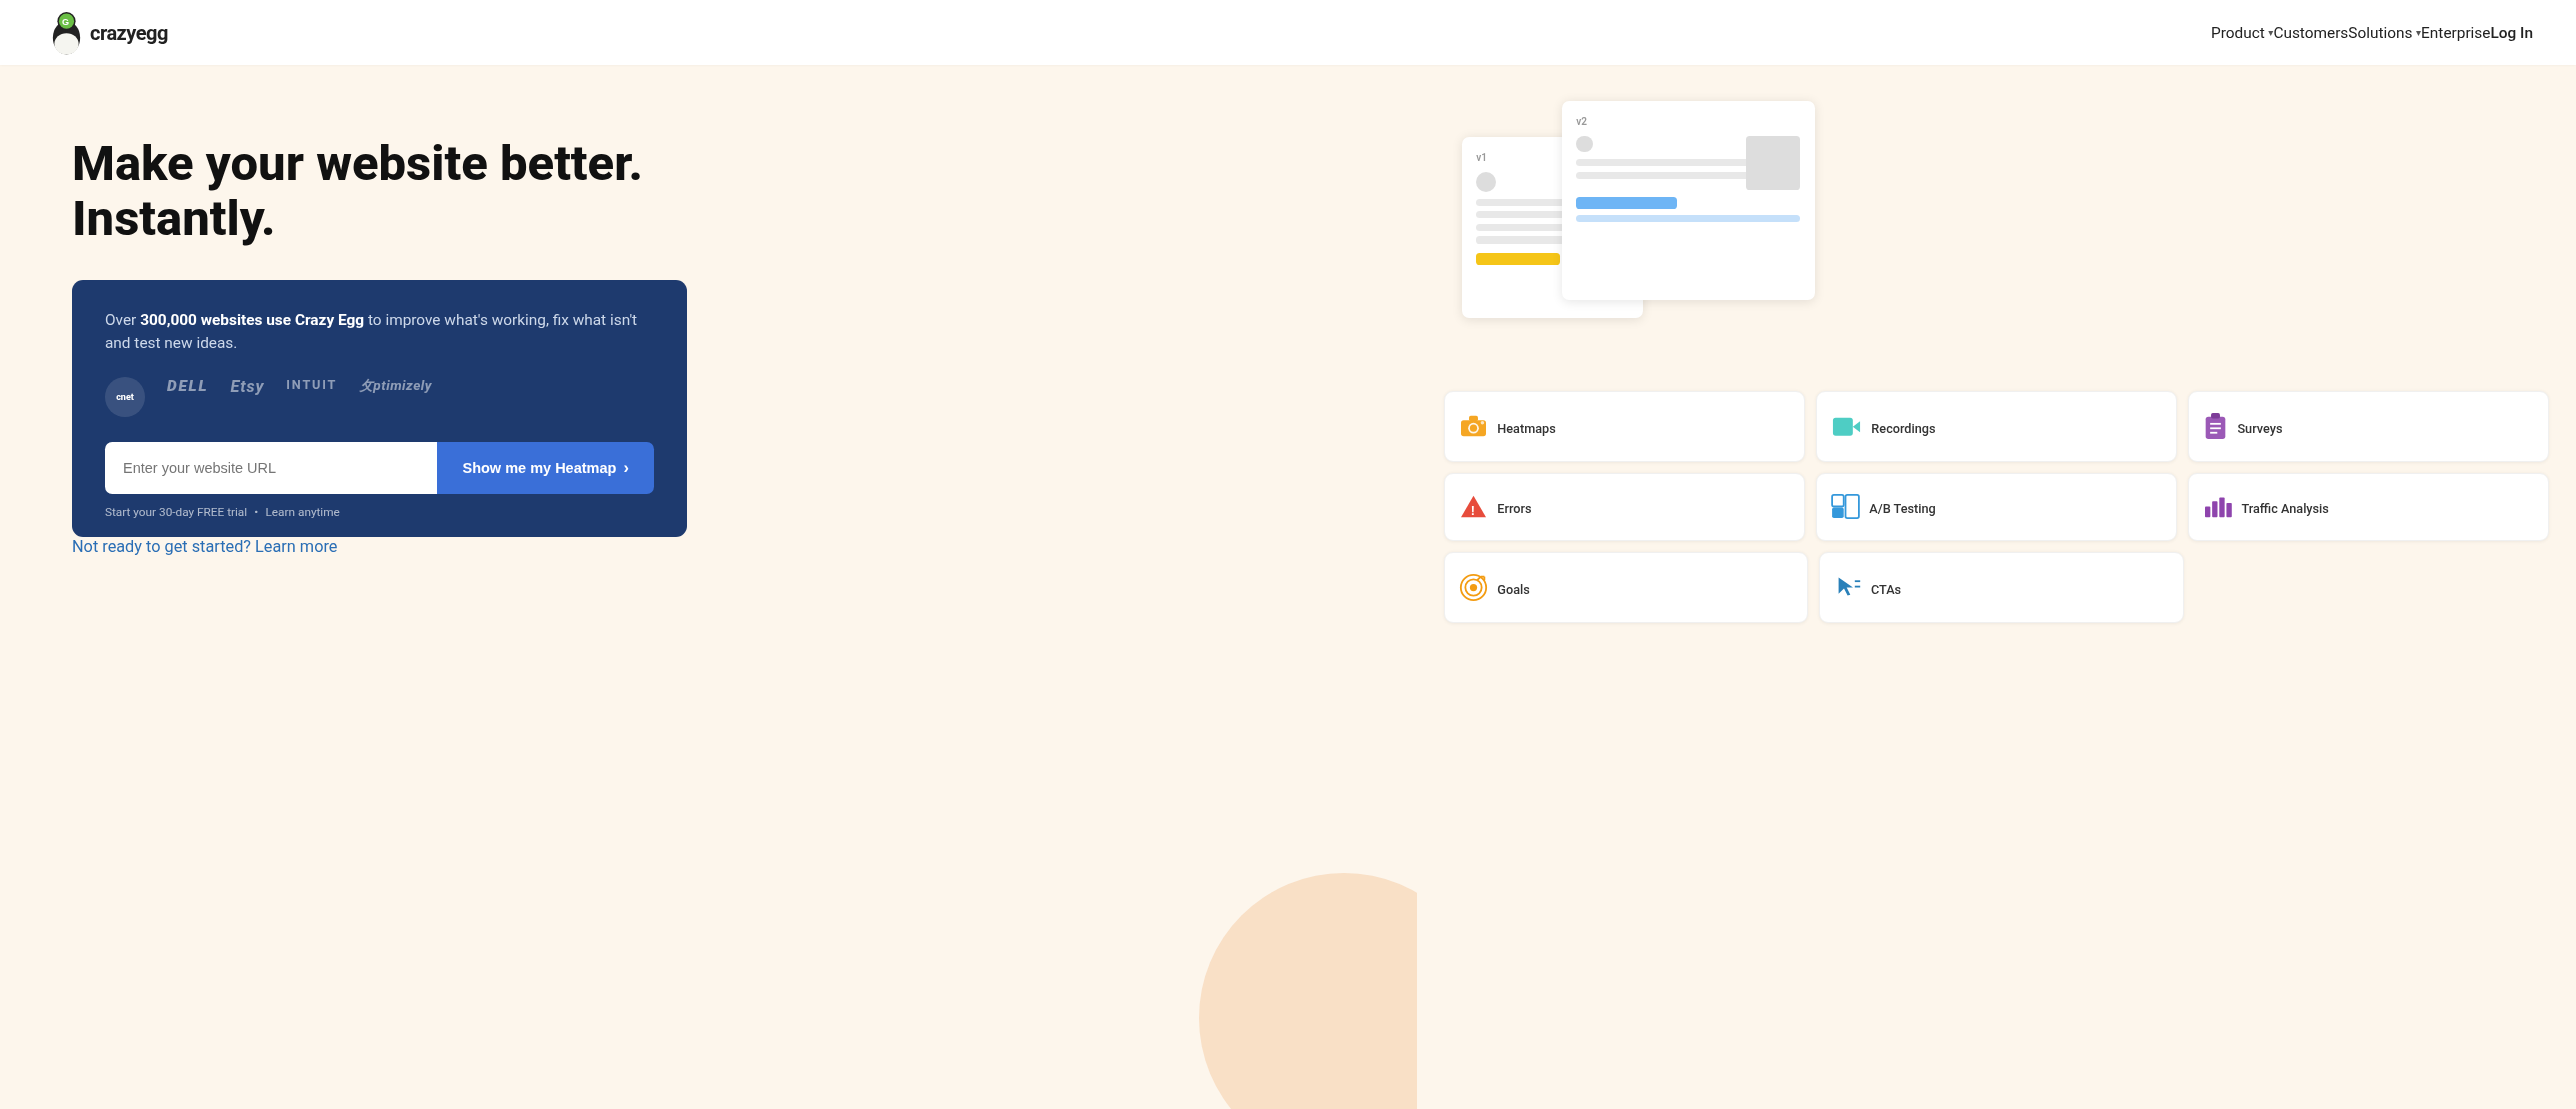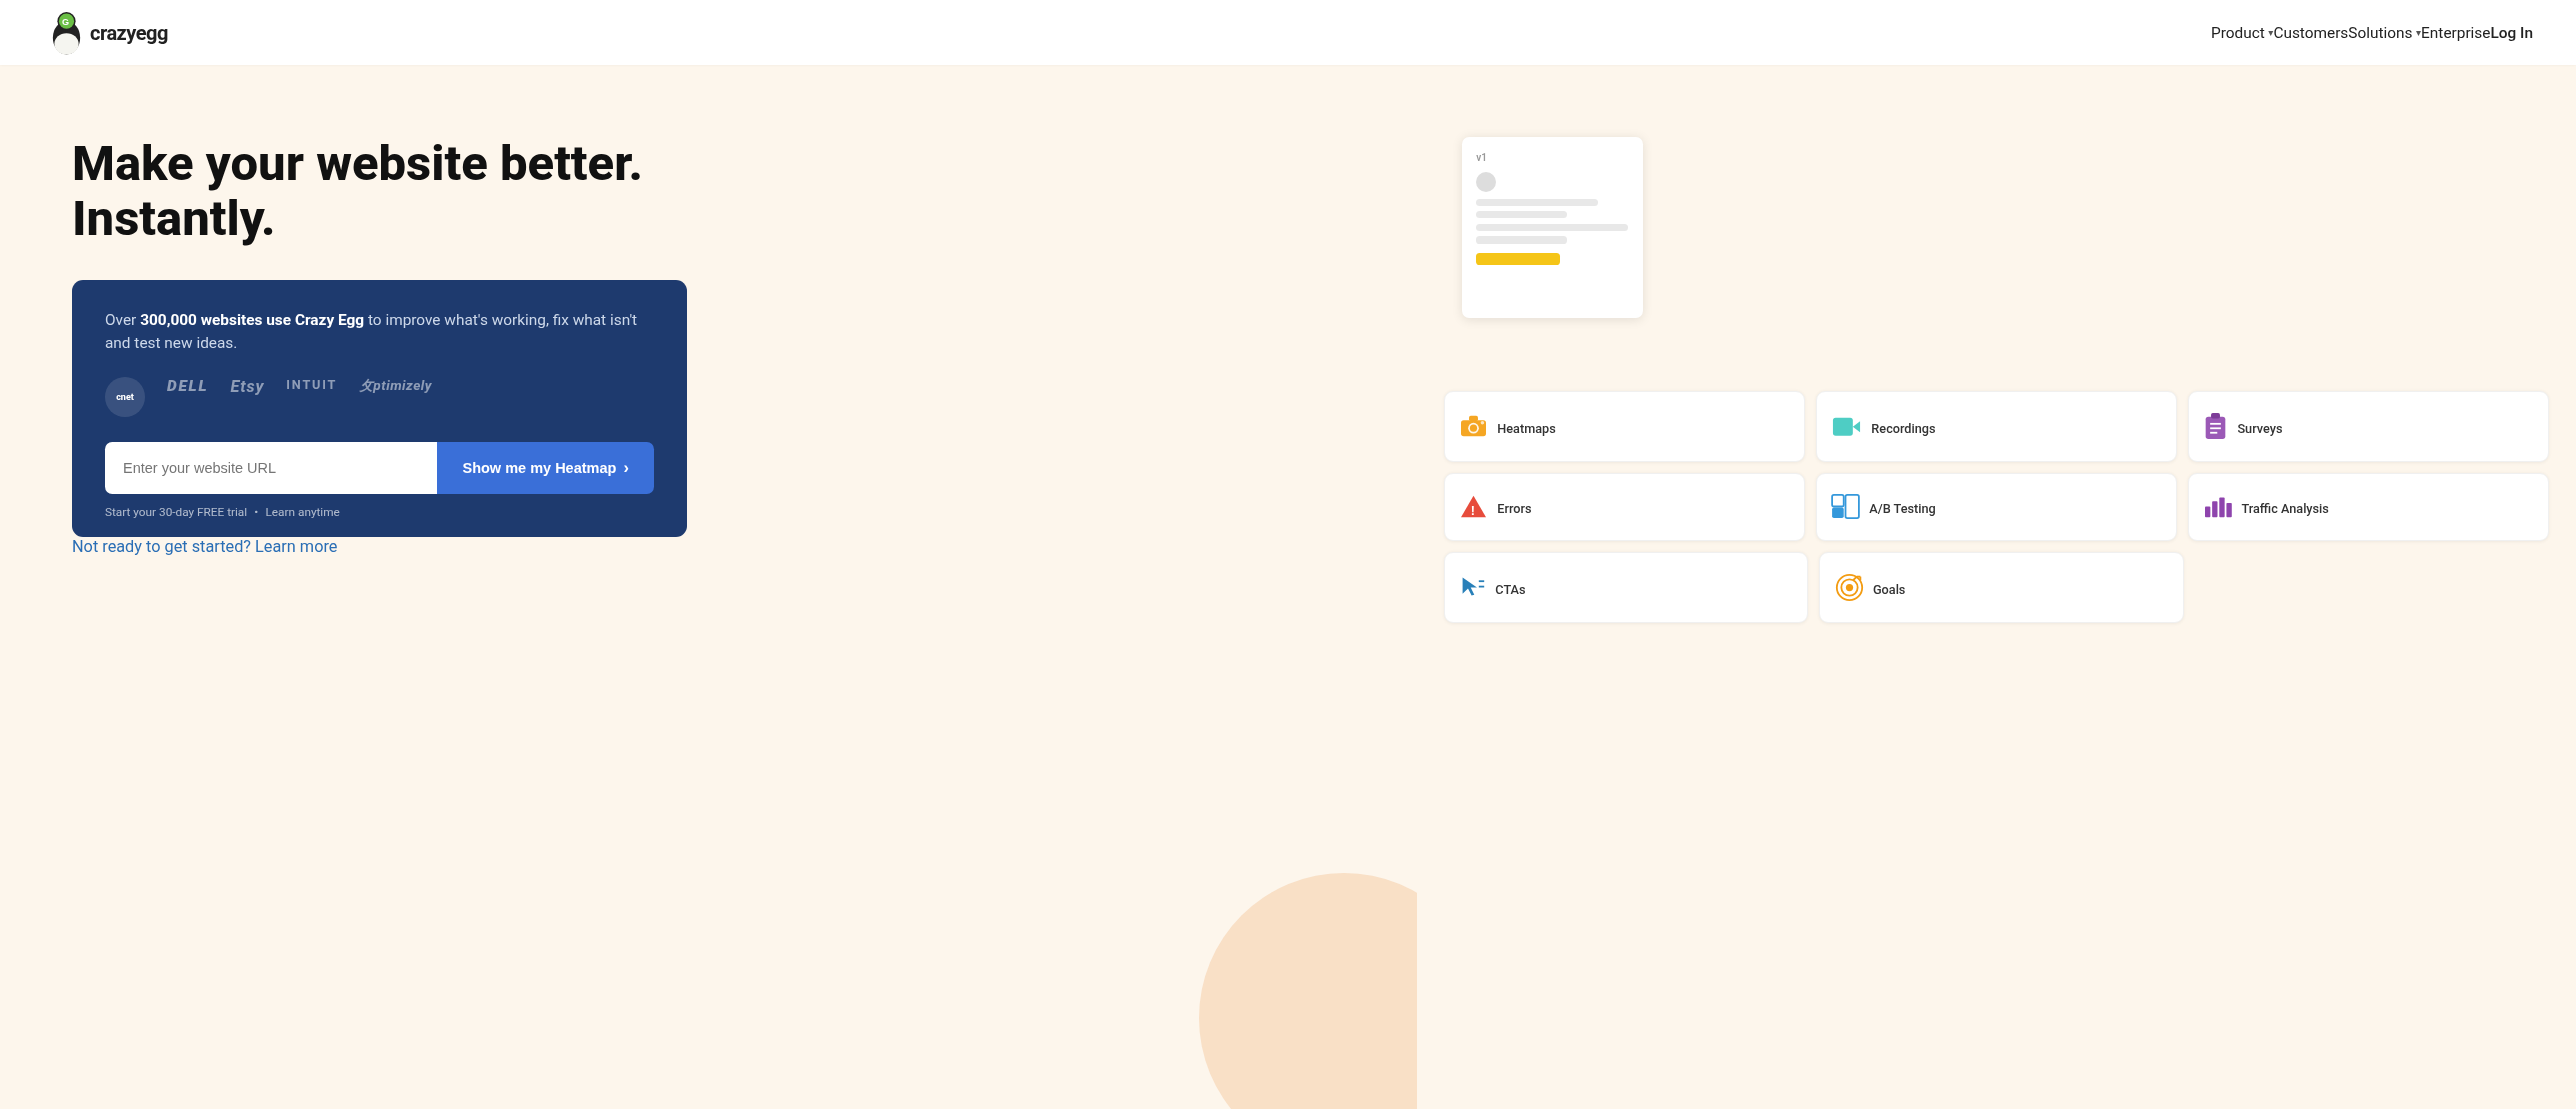--- a/index.html
+++ b/index.html
@@ -407,20 +407,31 @@
         <div class="mockup-card mockup-v1">
           <div class="mockup-label">v1</div>
           <div class="mock-circle"></div>
           <div class="mock-line medium"></div>
           <div class="mock-line short"></div>
           <div class="mock-line full"></div>
           <div class="mock-line short"></div>
           <div class="mock-btn-yellow"></div>
         </div>
 
+        <div class="mockup-card mockup-v2">
+          <div class="mockup-label">v2</div>
+          <div style="overflow:hidden; margin-bottom: 7.2px;">
+            <div class="mock-rect"></div>
+            <div class="mock-circle" style="width:16.3px;height:16.3px;"></div>
+            <div class="mock-line medium"></div>
+            <div class="mock-line full"></div>
+          </div>
+          <div class="mock-btn-blue"></div>
+          <div class="mock-line-blue"></div>
+        </div>
       </div>
 
       <div class="feature-grid">
 
         <div class="feature-card">
           <span style="font-size:27px; color:#f5a623;">
             
             <svg width="29" height="25" viewBox="0 0 32 28" fill="none">
               <rect x="2" y="8" width="28" height="18" rx="3" fill="#f5a623"></rect>
               <circle cx="16" cy="17" r="6" fill="#fff" opacity="0.9"></circle>
@@ -489,41 +500,41 @@
             </svg>
           </span>
           <span class="feature-label">Traffic Analysis</span>
         </div>
       </div>
 
       <div class="feature-row-bottom">
 
         <div class="feature-card">
           <span>
-            <svg width="27" height="27" viewBox="0 0 30 30" fill="none">
-              <path d="M4 4 L4 22 L10 16 L14 24 L17 23 L13 15 L20 15 Z" fill="#2980b9"></path>
-              <line x1="22" y1="8" x2="28" y2="8" stroke="#2980b9" stroke-width="2"></line>
-              <line x1="22" y1="14" x2="28" y2="14" stroke="#2980b9" stroke-width="2"></line>
-            </svg>
-          </span>
-          <span class="feature-label">CTAs</span>
-        </div>
-
-        <div class="feature-card">
-          <span>
             <svg width="29" height="29" viewBox="0 0 32 32" fill="none">
               <circle cx="16" cy="16" r="14" stroke="#f39c12" stroke-width="2" fill="none"></circle>
               <circle cx="16" cy="16" r="9" stroke="#f39c12" stroke-width="2" fill="none"></circle>
               <circle cx="16" cy="16" r="4" fill="#f39c12"></circle>
               <line x1="20" y1="8" x2="24" y2="4" stroke="#f39c12" stroke-width="2"></line>
               <line x1="24" y1="4" x2="28" y2="4" stroke="#f39c12" stroke-width="2"></line>
               <line x1="28" y1="4" x2="28" y2="8" stroke="#f39c12" stroke-width="2"></line>
             </svg>
           </span>
           <span class="feature-label">Goals</span>
         </div>
+
+        <div class="feature-card">
+          <span>
+            <svg width="27" height="27" viewBox="0 0 30 30" fill="none">
+              <path d="M4 4 L4 22 L10 16 L14 24 L17 23 L13 15 L20 15 Z" fill="#2980b9"></path>
+              <line x1="22" y1="8" x2="28" y2="8" stroke="#2980b9" stroke-width="2"></line>
+              <line x1="22" y1="14" x2="28" y2="14" stroke="#2980b9" stroke-width="2"></line>
+            </svg>
+          </span>
+          <span class="feature-label">CTAs</span>
+        </div>
       </div>
 
     </div>
   </div>
 
 </div>
 
 
 </body></html>

